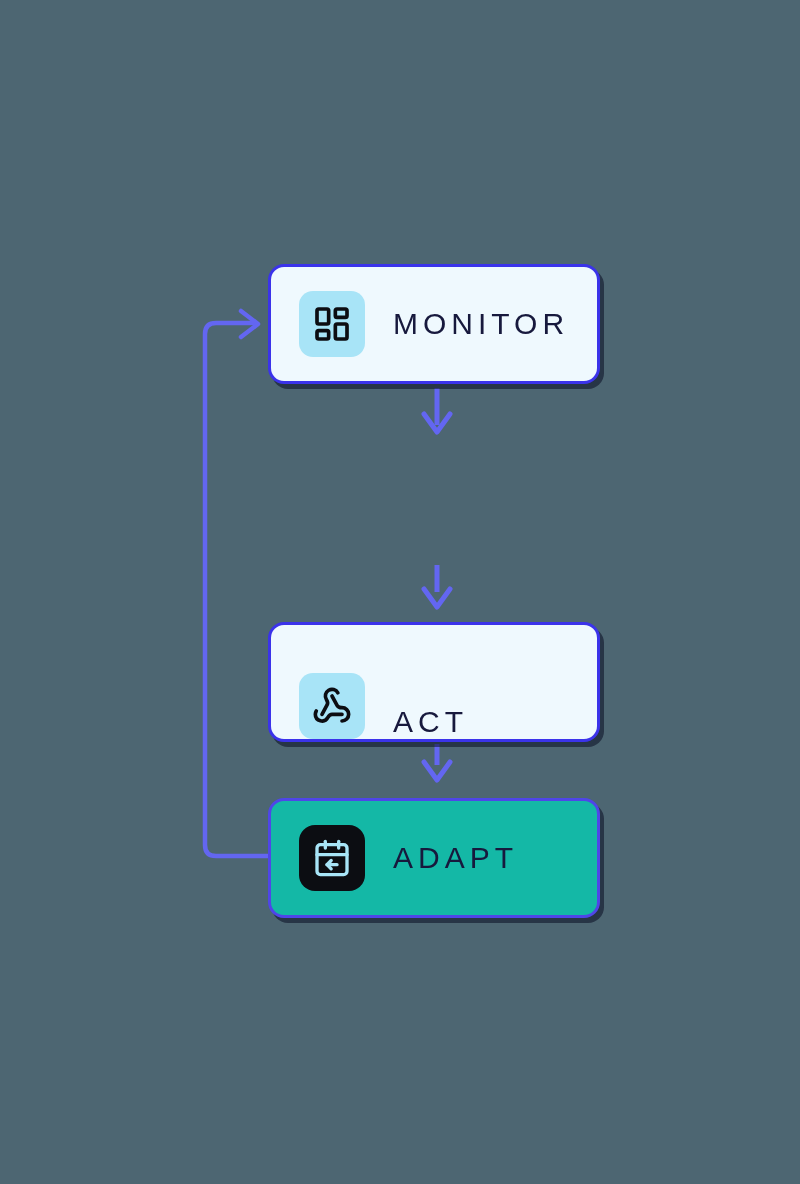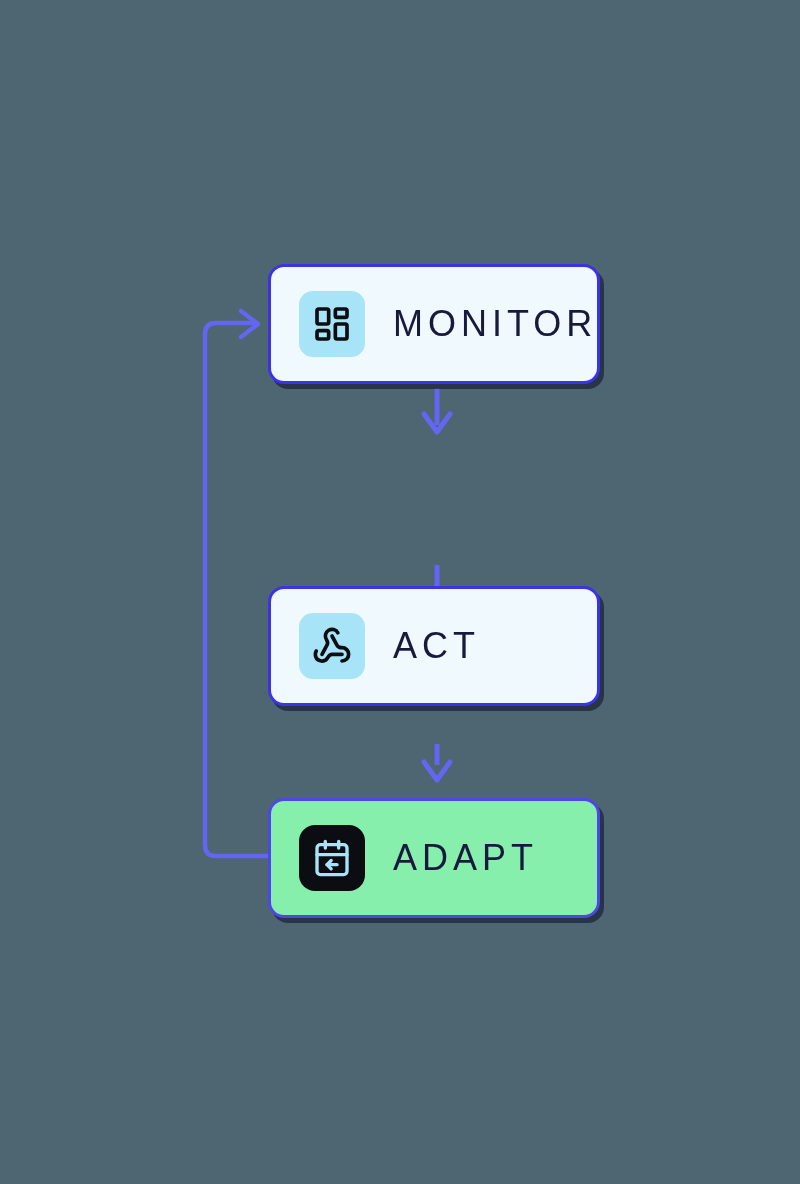--- a/index.html
+++ b/index.html
@@ -34,21 +34,21 @@
     border: 3px solid #3b33ea;
     border-radius: 16px;
     background: #eff9fe;
     box-shadow: 4px 5px 0 rgba(10,12,35,0.55);
     display: flex;
     align-items: center;
     padding-left: 28px;
     z-index: 3;
   }
   .step-card.card-adapt {
-    background: #86efac;
+    background: #14b8a6;
     border-color: #4f46e8;
   }
   .icon-tile {
     width: 66px;
     height: 66px;
     border-radius: 14px;
     background: #a8e4f7;
     display: flex;
     align-items: center;
     justify-content: center;
@@ -56,21 +56,21 @@
   }
   .icon-tile.tile-dark {
     background: #0c0d12;
     border-radius: 16px;
   }
   .icon-tile svg {
     display: block;
   }
   .step-label {
     margin-left: 28px;
-    font-size: 36px;
+    font-size: 30px;
     letter-spacing: 5px;
     color: #17193d;
     font-family: "Liberation Sans", sans-serif;
     font-weight: 400;
     white-space: nowrap;
   }
 </style>
 </head>
 <body>
 
@@ -107,21 +107,21 @@
           <rect x="14" y="3" width="7" height="5" rx="1"></rect>
           <rect x="14" y="12" width="7" height="9" rx="1"></rect>
           <rect x="3" y="16" width="7" height="5" rx="1"></rect>
         </svg>
       </span>
     </div>
     <span class="step-label">MONITOR</span>
   </div>
 
 
-  <div class="step-card card-act" style="top:586px;">
+  <div class="step-card card-act" style="top:622px;align-items:flex-end;">
     <div class="icon-tile">
       <span>
         <svg width="40" height="40" viewBox="0 0 24 24" fill="none" stroke="#0c0d12" stroke-width="2.2" stroke-linecap="round" stroke-linejoin="round">
           <path d="M18 16.98h-5.99c-1.1 0-1.95.94-2.48 1.9A4 4 0 0 1 2 17c.01-.7.2-1.4.57-2"></path>
           <path d="m6 17 3.13-5.78c.53-.97.1-2.18-.5-3.1a4 4 0 1 1 6.89-4.06"></path>
           <path d="m12 6 3.13 5.73C15.66 12.7 16.9 13 18 13a4 4 0 0 1 0 8"></path>
         </svg>
       </span>
     </div>
     <span class="step-label">ACT</span>

